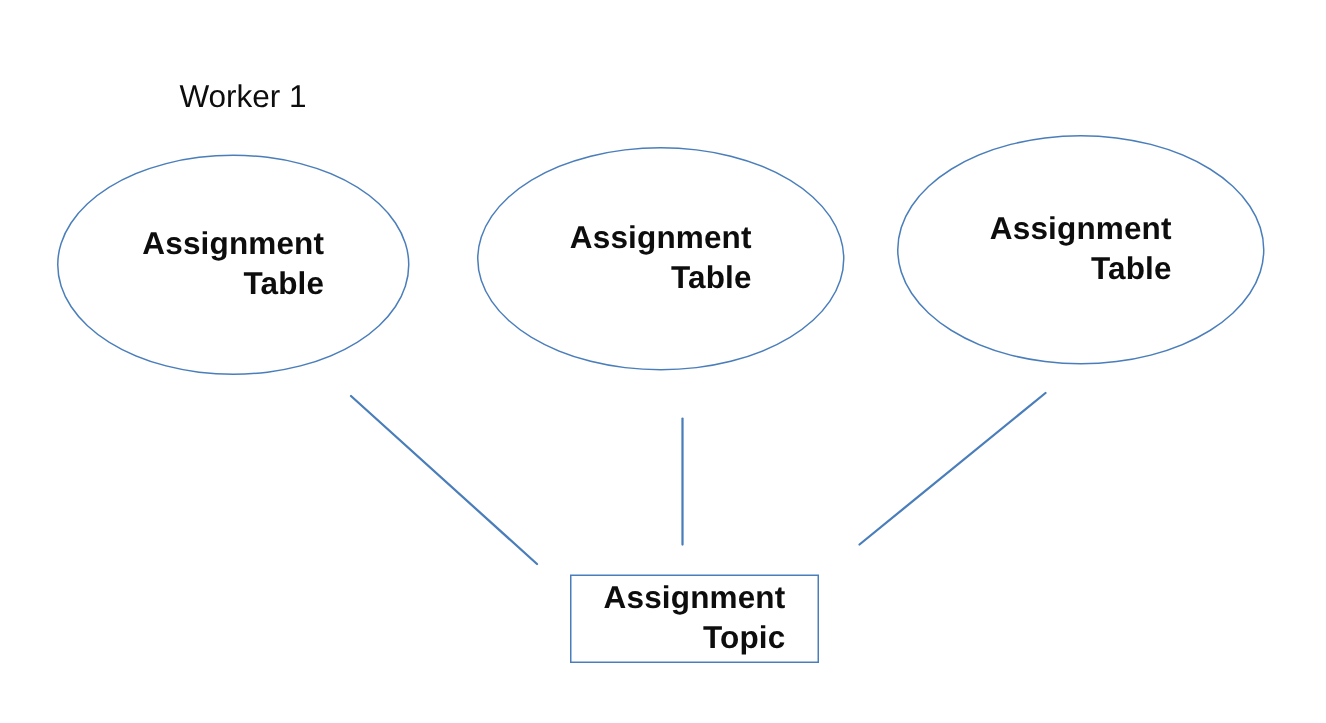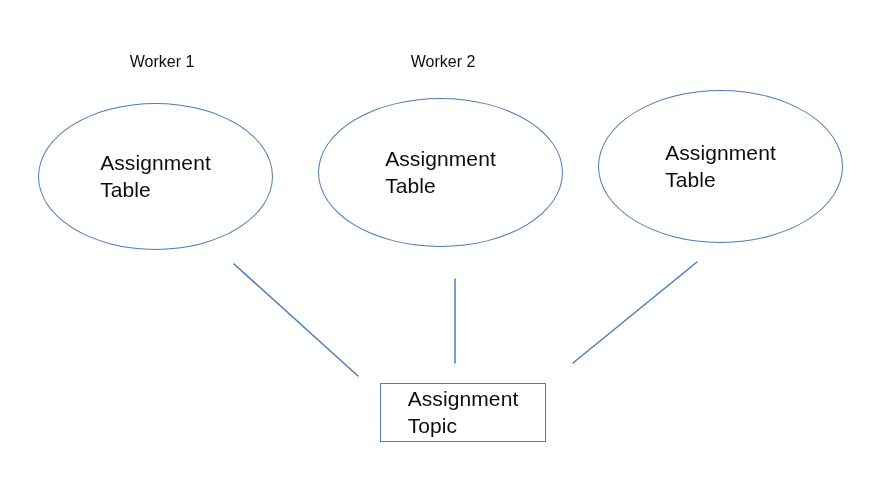--- a/index.html
+++ b/index.html
@@ -26,38 +26,39 @@
     width: 884px;
     height: 482px;
     pointer-events: none;
   }
   .node {
     position: absolute;
     box-sizing: border-box;
     display: flex;
     align-items: center;
     justify-content: center;
-    text-align: left;
+    text-align: right;
+    font-weight: bold;
   }
   .ellipse-node {
     border: 1.4px solid #4a7ebb;
     border-radius: 50%;
     background: #ffffff;
   }
   .ellipse-label {
     color: #0d0d0d;
     font-size: 21px;
     line-height: 1.28;
     letter-spacing: 0.1px;
     white-space: pre-line;
   }
   .group-title {
     position: absolute;
     color: #0d0d0d;
-    font-size: 16px;
+    font-size: 21px;
     line-height: 1.2;
     text-align: center;
     white-space: nowrap;
   }
   .rect-node {
     border: 1.4px solid #4a7ebb;
     background: #ffffff;
   }
   .rect-label {
     color: #0d0d0d;
@@ -73,21 +74,20 @@
 <div id="canvas">
 
   <svg id="edge-layer" width="884" height="482" viewBox="0 0 884 482" xmlns="http://www.w3.org/2000/svg">
     <line x1="234" y1="264" x2="358" y2="376" stroke="#4a7ebb" stroke-width="1.5" stroke-linecap="round"></line>
     <line x1="455" y1="279" x2="455" y2="363" stroke="#4a7ebb" stroke-width="1.5" stroke-linecap="round"></line>
     <line x1="697" y1="262" x2="573" y2="363" stroke="#4a7ebb" stroke-width="1.5" stroke-linecap="round"></line>
   </svg>
 
   <div class="group-title" style="left:62px; top:52px; width:200px;">Worker 1</div>
 
-  <div class="group-title" style="left:343px; top:52px; width:200px;">Worker 2</div>
 
 
   <div class="node ellipse-node" style="left:38px; top:103px; width:235px; height:147px;">
     <span class="ellipse-label">Assignment
 Table</span>
   </div>
 
   <div class="node ellipse-node" style="left:318px; top:98px; width:245px; height:149px;">
     <span class="ellipse-label">Assignment
 Table</span>

